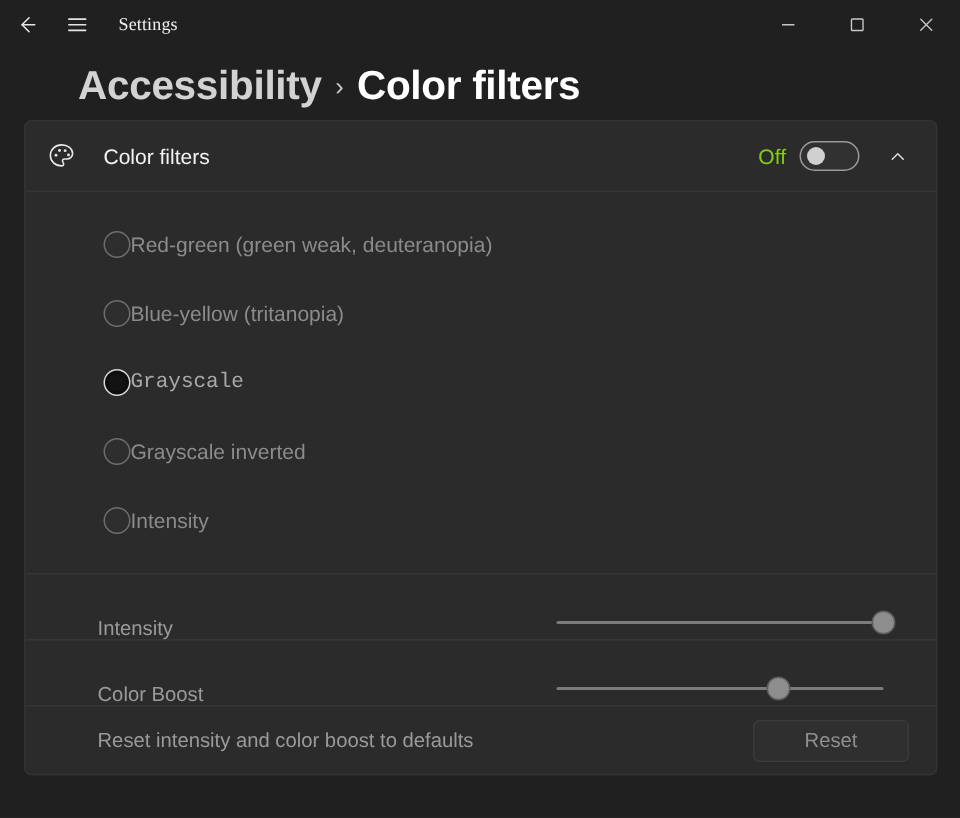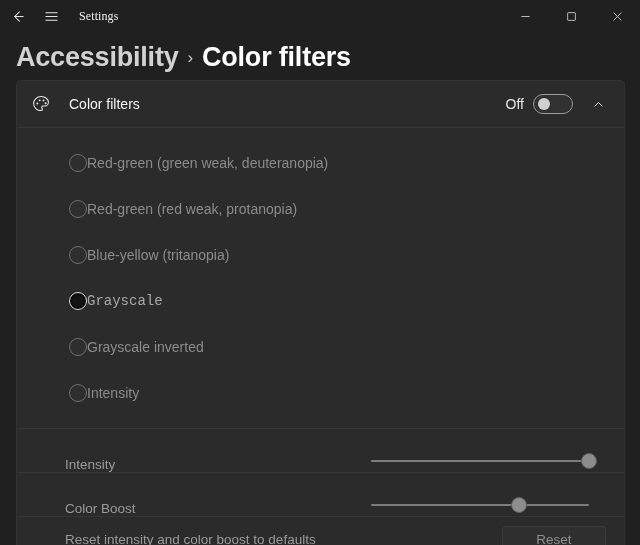--- a/index.html
+++ b/index.html
@@ -57,20 +57,21 @@
     align-items: center;
     justify-content: center;
     color: #c8c8c8;
   }
   .wc svg { display: block; }
 
   
   .page-head {
     padding: 10px 16px 0 16px;
     height: 48px;
+    margin-left: 36px;
   }
   .breadcrumb {
     display: flex;
     align-items: baseline;
     gap: 9px;
     font-size: 27px;
     font-weight: bold;
     letter-spacing: -0.2px;
   }
   .bc-link { color: #d2d2d2; }
@@ -109,21 +110,21 @@
     flex: 0 0 auto;
   }
   .card-title {
     font-size: 14px;
     color: #f3f3f3;
     margin-left: 17px;
     flex: 1 1 auto;
   }
   .toggle-label {
     font-size: 14px;
-    color: #e5e5e5;
+    color: #84cc16;
     margin-right: 9px;
   }
   .toggle {
     width: 40px;
     height: 20px;
     border: 1px solid #9a9a9a;
     border-radius: 10px;
     background: #313131;
     position: relative;
     flex: 0 0 auto;
@@ -328,24 +329,20 @@
 
   <div class="divider"></div>
 
   <div class="radio-group">
 
     <div class="radio-row">
       <span class="radio"></span>
       <span class="radio-label">Red-green (green weak, deuteranopia)</span>
     </div>
 
-    <div class="radio-row">
-      <span class="radio"></span>
-      <span class="radio-label">Red-green (red weak, protanopia)</span>
-    </div>
 
     <div class="radio-row">
       <span class="radio"></span>
       <span class="radio-label">Blue-yellow (tritanopia)</span>
     </div>
 
     <div class="radio-row selected">
       <span class="radio checked"></span>
       <span class="radio-label">Grayscale</span>
     </div>

